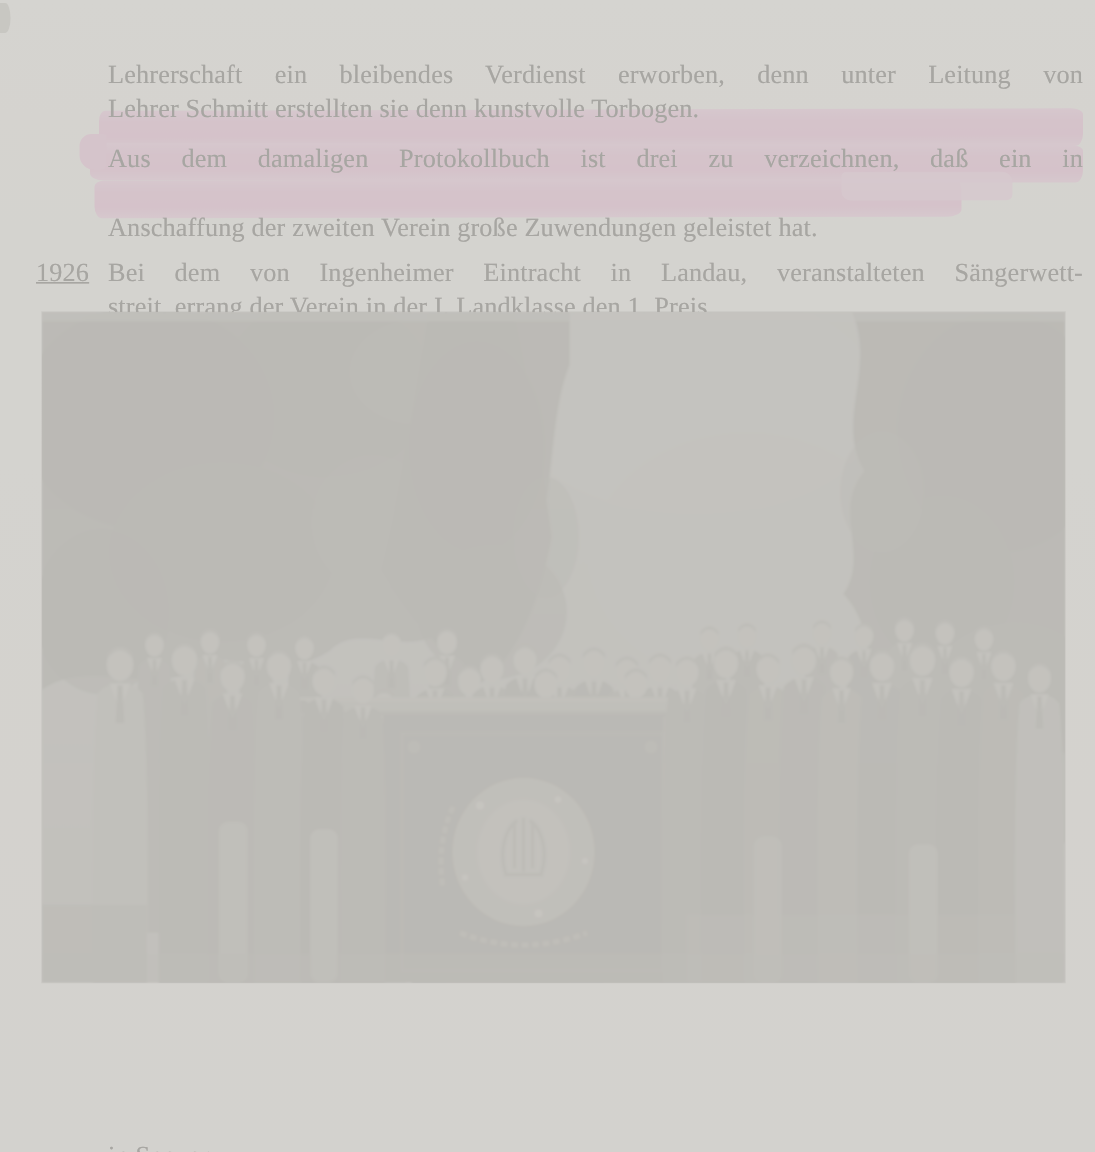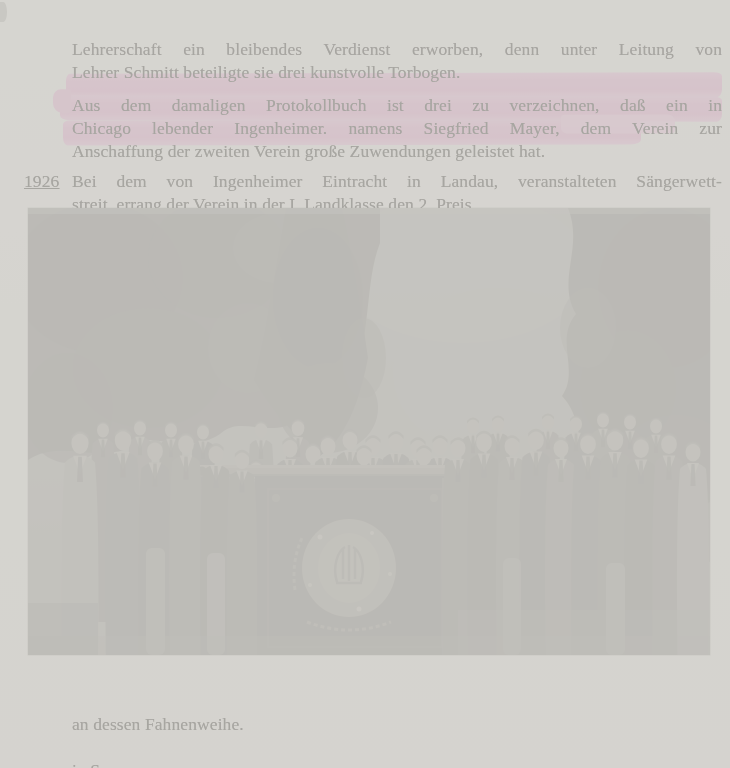--- a/index.html
+++ b/index.html
@@ -44,33 +44,32 @@
     background:#8b887e;opacity:.55;border-radius:0 60% 60% 0;
   }
   .paper-noise{position:absolute;inset:0;z-index:6;pointer-events:none;}
 </style>
 </head>
 <body>
 
 <div class="page">
 
   <p class="line just" style="top:20px">Lehrerschaft ein bleibendes Verdienst erworben, denn unter Leitung von</p>
-  <p class="line" style="top:43px">Lehrer Schmitt beteiligte sie drei kunstvolle Torbogen.</p>
+  <p class="line" style="top:43px">Lehrer Schmitt erstellten sie denn kunstvolle Torbogen.</p>
 
   <div class="mark mark1"></div>
   <div class="mark mark2"></div>
   <div class="mark mark3"></div>
 
   <p class="line just" style="top:76px">Aus dem damaligen Protokollbuch ist drei zu verzeichnen, daß ein in</p>
-  <p class="line just" style="top:99px">Chicago lebender Ingenheimer. namens Siegfried Mayer, dem Verein zur</p>
   <p class="line" style="top:122px">Anschaffung der zweiten Verein große Zuwendungen geleistet hat.</p>
 
   <p class="line year" style="top:152px">1926</p>
   <p class="line just" style="top:152px">Bei dem von Ingenheimer Eintracht in Landau, veranstalteten Sängerwett-</p>
-  <p class="line" style="top:175px">streit, errang der Verein in der I. Landklasse den 2. Preis.</p>
+  <p class="line" style="top:175px">streit, errang der Verein in der I. Landklasse den 1. Preis.</p>
 
   <div class="photo" role="img" aria-label="Black-and-white group photograph of male choir members in suits gathered outdoors among tall trees, standing around a dark club banner with a round lyre emblem hanging from a wooden crossbar">
     <svg width="682" height="447" viewBox="0 0 682 447" xmlns="http://www.w3.org/2000/svg">
       <defs>
         <linearGradient id="sky" x1="0" y1="0" x2="0" y2="1">
           <stop offset="0" stop-color="#b4b3ad"></stop>
           <stop offset=".55" stop-color="#a7a49b"></stop>
           <stop offset="1" stop-color="#989388"></stop>
         </linearGradient>
         <filter id="soft">
@@ -222,21 +221,20 @@
         <rect x="0" y="0" width="682" height="6" fill="#c6c4bc" opacity="0.5"></rect>
       </g>
 
       <g>
         <rect width="682" height="447" filter="url(#grainD)" opacity="0.5"></rect>
         <rect width="682" height="447" filter="url(#grainL)" opacity="0.45"></rect>
       </g>
     </svg>
   </div>
 
-  <p class="line" style="top:695px">an dessen Fahnenweihe.</p>
   <p class="line" style="top:741px">in Speyer.</p>
 
   <div class="corner-smudge"></div>
 
   <svg class="paper-noise" width="730" height="768" xmlns="http://www.w3.org/2000/svg">
     <defs>
       <filter id="paperN" x="0" y="0" width="100%" height="100%">
         <feTurbulence type="fractalNoise" baseFrequency="0.8" numOctaves="2" seed="11" stitchTiles="stitch"></feTurbulence>
         <feColorMatrix type="luminanceToAlpha"></feColorMatrix>
         <feComponentTransfer>

